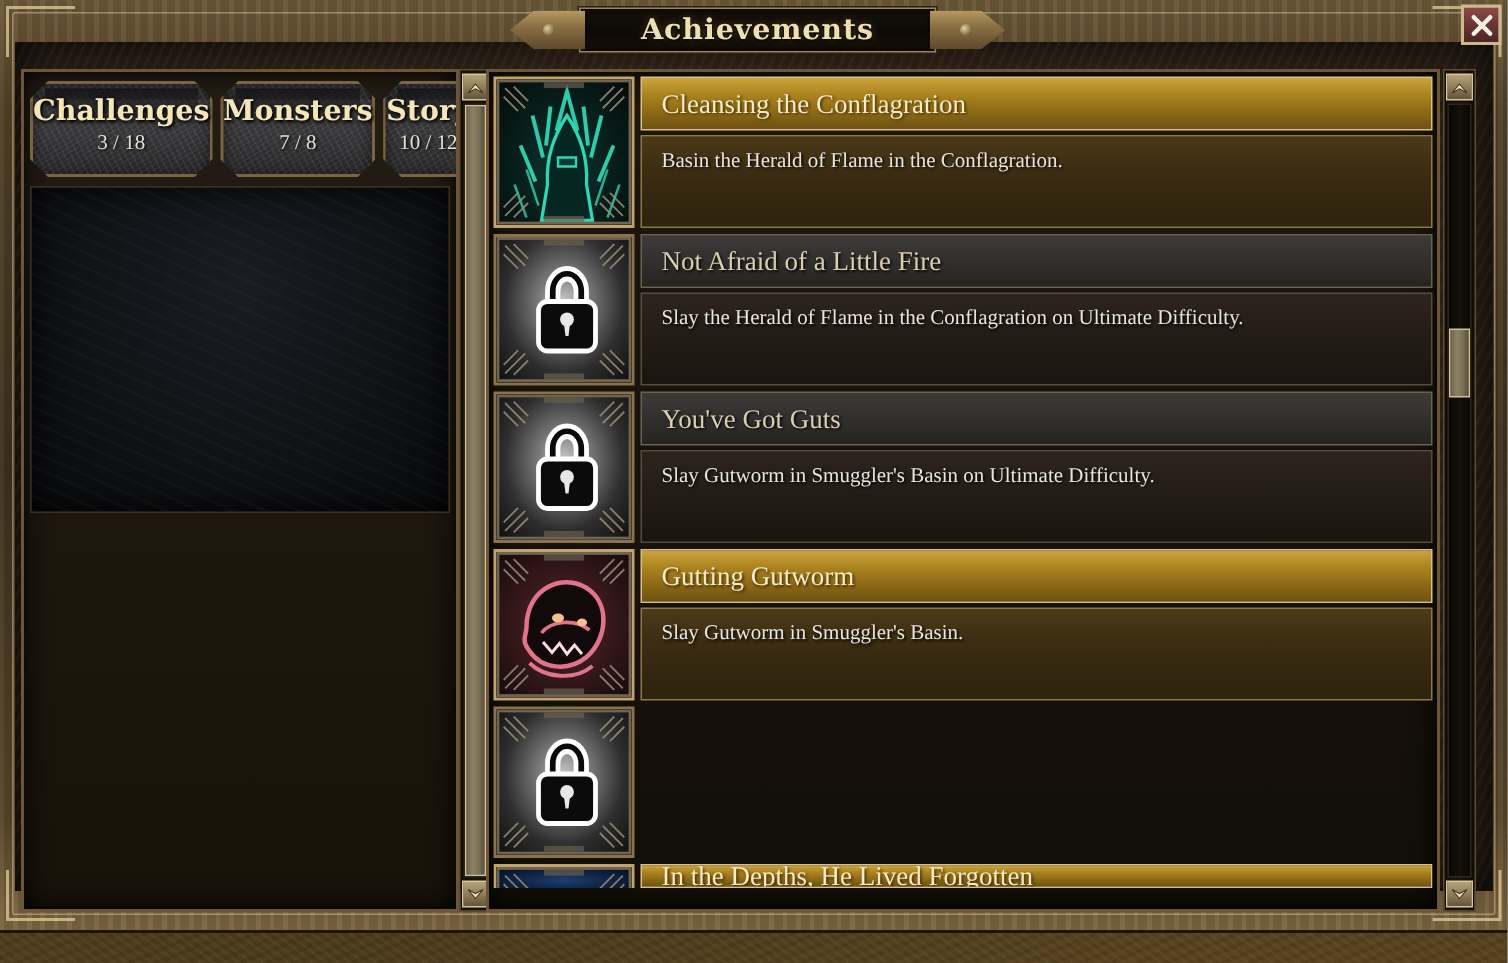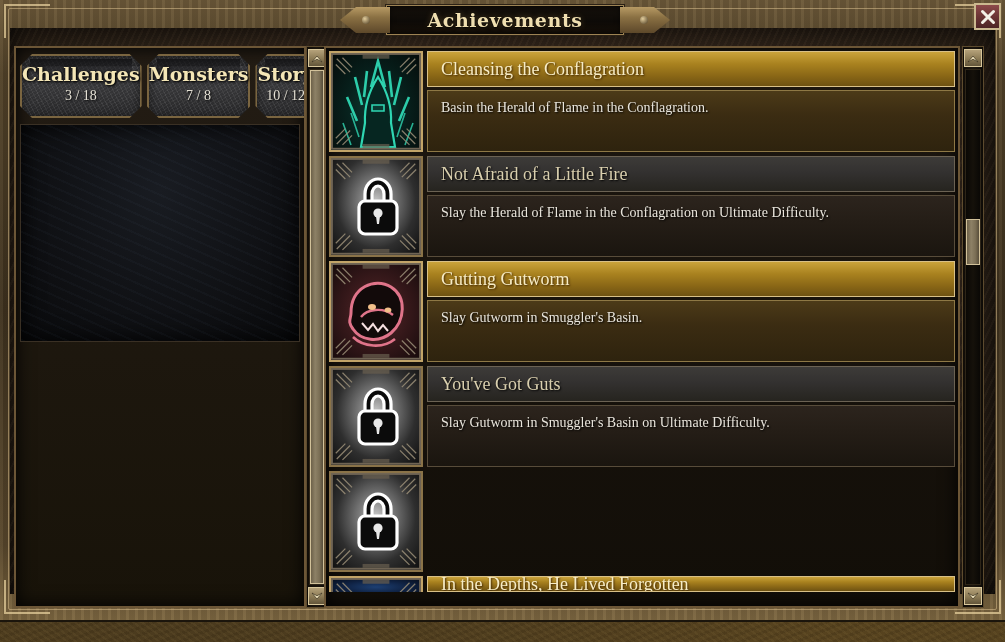--- a/index.html
+++ b/index.html
@@ -450,20 +450,47 @@
               </g>
               <rect x="33" y="2" width="28" height="4" fill="#6a6050" opacity="0.7"></rect>
               <rect x="33" y="95" width="28" height="4" fill="#6a6050" opacity="0.7"></rect>
             </svg>
           </div>
           <div class="ach-body">
             <div class="ach-title">Not Afraid of a Little Fire</div>
             <div class="ach-desc">Slay the Herald of Flame in the Conflagration on Ultimate Difficulty.</div>
           </div>
         </div>
+        <div class="ach-row locked">
+          <div class="ach-icon">
+            <div class="icon-art" style="background:radial-gradient(ellipse at 50% 45%, #c9c9c9 0%, #7b7b7b 26%, #2e2e2e 62%, #0d0d0d 100%)"><svg viewBox="0 0 94 101" width="94" height="101">
+                <g transform="translate(47,52)">
+                  <path d="M-13 -16 a13 15 0 0 1 26 0 v8 h-7 v-8 a6 8 0 0 0 -12 0 v8 h-7 z" fill="#0a0a0a" stroke="#ffffff" stroke-width="3.2"></path>
+                  <rect x="-19" y="-9" width="38" height="33" rx="6" fill="#0b0b0b" stroke="#ffffff" stroke-width="3.2"></rect>
+                  <circle cx="0" cy="3" r="4.6" fill="#e8e8e8"></circle>
+                  <path d="M-2.4 3 h4.8 l-1.4 11 h-2 z" fill="#e8e8e8"></path>
+                </g>
+              </svg></div>
+            <svg class="icon-frame-deco" viewBox="0 0 94 101" preserveAspectRatio="none">
+              <rect x="1" y="1" width="92" height="99" fill="none" stroke="#6f6454" stroke-width="2"></rect>
+              <g stroke="#9b8f78" stroke-width="1.3" fill="none" opacity="0.85">
+                <path d="M6 6 L20 20 M12 5 L22 15 M5 12 L15 22"></path>
+                <path d="M88 6 L74 20 M82 5 L72 15 M89 12 L79 22"></path>
+                <path d="M6 95 L20 81 M12 96 L22 86 M5 89 L15 79"></path>
+                <path d="M88 95 L74 81 M82 96 L72 86 M89 89 L79 79"></path>
+              </g>
+              <rect x="33" y="2" width="28" height="4" fill="#6a6050" opacity="0.7"></rect>
+              <rect x="33" y="95" width="28" height="4" fill="#6a6050" opacity="0.7"></rect>
+            </svg>
+          </div>
+          <div class="ach-body">
+            <div class="ach-title">You've Got Guts</div>
+            <div class="ach-desc">Slay Gutworm in Smuggler's Basin on Ultimate Difficulty.</div>
+          </div>
+        </div>
         <div class="ach-row unlocked">
           <div class="ach-icon">
             <div class="icon-art" style="background:radial-gradient(ellipse at 50% 50%, #5b2a2c 0%, #3a1a1c 45%, #150a0b 100%)"><svg viewBox="0 0 94 101" width="94" height="101">
                 <path d="M20 50 C20 24 44 14 60 24 C76 34 74 58 60 70 C48 80 30 78 22 66 C16 58 20 56 20 50 Z" fill="#120a0a" stroke="#e0748a" stroke-width="3"></path>
                 <path d="M30 54 C36 46 52 44 62 52" fill="none" stroke="#e0748a" stroke-width="2.4"></path>
                 <path d="M31 60 l6 7 l5 -6 l5 7 l5 -6 l5 6" fill="none" stroke="#f6dfe0" stroke-width="2"></path>
                 <ellipse cx="41" cy="44" rx="4" ry="3" fill="#f2c08a"></ellipse>
                 <ellipse cx="57" cy="47" rx="3.4" ry="2.6" fill="#f2c08a"></ellipse>
                 <path d="M22 74 C32 84 52 86 64 76" fill="none" stroke="#e0748a" stroke-width="2.6"></path>
               </svg></div>
@@ -499,47 +526,20 @@
               <g stroke="#9b8f78" stroke-width="1.3" fill="none" opacity="0.85">
                 <path d="M6 6 L20 20 M12 5 L22 15 M5 12 L15 22"></path>
                 <path d="M88 6 L74 20 M82 5 L72 15 M89 12 L79 22"></path>
                 <path d="M6 95 L20 81 M12 96 L22 86 M5 89 L15 79"></path>
                 <path d="M88 95 L74 81 M82 96 L72 86 M89 89 L79 79"></path>
               </g>
               <rect x="33" y="2" width="28" height="4" fill="#6a6050" opacity="0.7"></rect>
               <rect x="33" y="95" width="28" height="4" fill="#6a6050" opacity="0.7"></rect>
             </svg>
           </div>
-          <div class="ach-body">
-            <div class="ach-title">You've Got Guts</div>
-            <div class="ach-desc">Slay Gutworm in Smuggler's Basin on Ultimate Difficulty.</div>
-          </div>
-        </div>
-        <div class="ach-row locked">
-          <div class="ach-icon">
-            <div class="icon-art" style="background:radial-gradient(ellipse at 50% 45%, #c9c9c9 0%, #7b7b7b 26%, #2e2e2e 62%, #0d0d0d 100%)"><svg viewBox="0 0 94 101" width="94" height="101">
-                <g transform="translate(47,52)">
-                  <path d="M-13 -16 a13 15 0 0 1 26 0 v8 h-7 v-8 a6 8 0 0 0 -12 0 v8 h-7 z" fill="#0a0a0a" stroke="#ffffff" stroke-width="3.2"></path>
-                  <rect x="-19" y="-9" width="38" height="33" rx="6" fill="#0b0b0b" stroke="#ffffff" stroke-width="3.2"></rect>
-                  <circle cx="0" cy="3" r="4.6" fill="#e8e8e8"></circle>
-                  <path d="M-2.4 3 h4.8 l-1.4 11 h-2 z" fill="#e8e8e8"></path>
-                </g>
-              </svg></div>
-            <svg class="icon-frame-deco" viewBox="0 0 94 101" preserveAspectRatio="none">
-              <rect x="1" y="1" width="92" height="99" fill="none" stroke="#6f6454" stroke-width="2"></rect>
-              <g stroke="#9b8f78" stroke-width="1.3" fill="none" opacity="0.85">
-                <path d="M6 6 L20 20 M12 5 L22 15 M5 12 L15 22"></path>
-                <path d="M88 6 L74 20 M82 5 L72 15 M89 12 L79 22"></path>
-                <path d="M6 95 L20 81 M12 96 L22 86 M5 89 L15 79"></path>
-                <path d="M88 95 L74 81 M82 96 L72 86 M89 89 L79 79"></path>
-              </g>
-              <rect x="33" y="2" width="28" height="4" fill="#6a6050" opacity="0.7"></rect>
-              <rect x="33" y="95" width="28" height="4" fill="#6a6050" opacity="0.7"></rect>
-            </svg>
-          </div>
         </div>
         <div class="ach-row unlocked partial">
           <div class="ach-icon">
             <div class="icon-art" style="background:radial-gradient(ellipse at 50% 50%, #1d3f72 0%, #0f2243 50%, #060b16 100%)"><svg viewBox="0 0 94 101" width="94" height="101">
                 <path d="M47 16 C34 30 30 52 36 72 H58 C64 52 60 30 47 16 Z" fill="#0c1d38" stroke="#4a7fd0" stroke-width="2.4"></path>
               </svg></div>
             <svg class="icon-frame-deco" viewBox="0 0 94 101" preserveAspectRatio="none">
               <rect x="1" y="1" width="92" height="99" fill="none" stroke="#6f6454" stroke-width="2"></rect>
               <g stroke="#9b8f78" stroke-width="1.3" fill="none" opacity="0.85">
                 <path d="M6 6 L20 20 M12 5 L22 15 M5 12 L15 22"></path>

